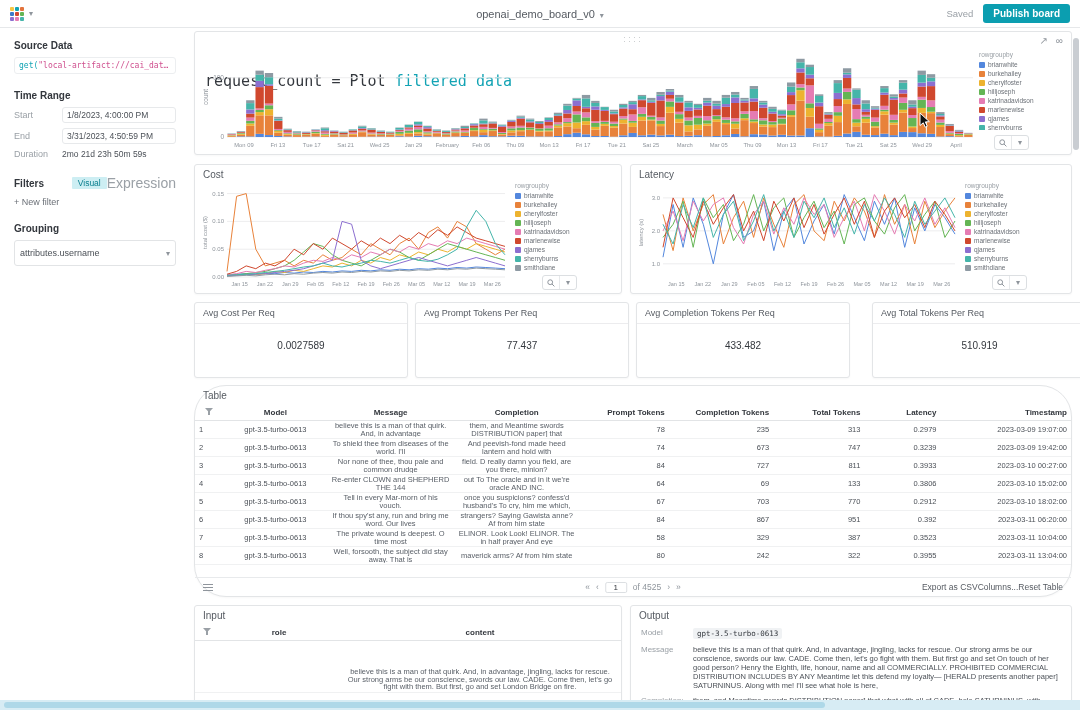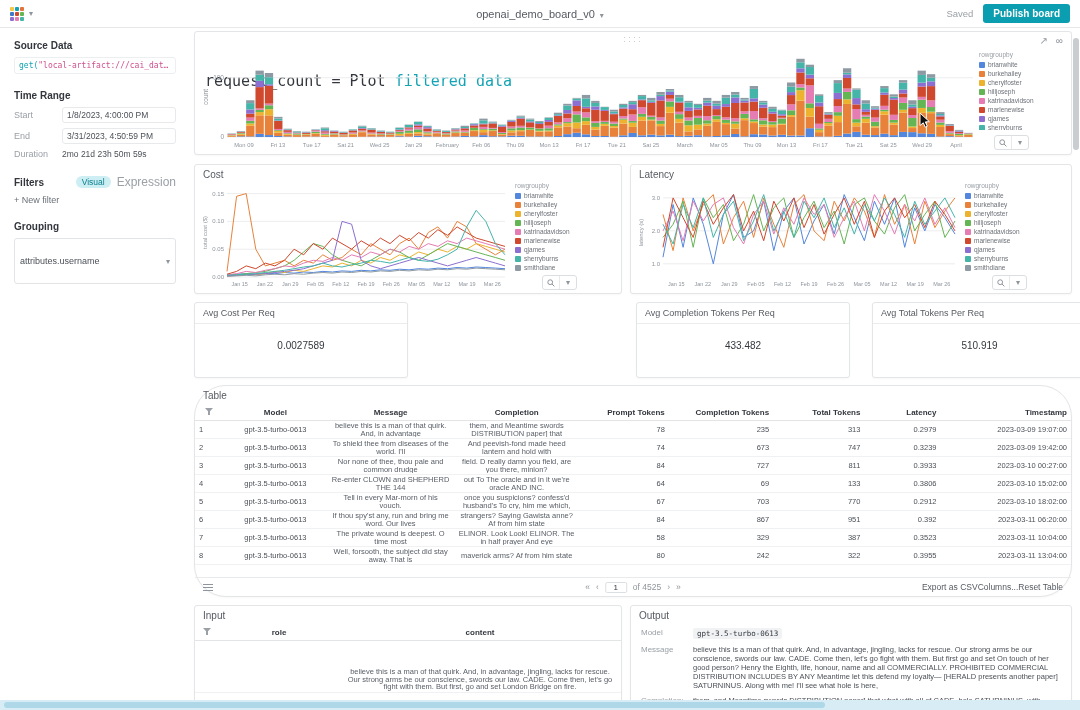--- a/index.html
+++ b/index.html
@@ -20,24 +20,24 @@
   .sidebar{position:absolute;left:0;top:28px;width:190px;bottom:10px;padding:10px 14px;box-sizing:border-box;background:#fff;}
   .side-h{font-size:10px;font-weight:700;color:#33373d;margin:10px 0 6px;}
   .code-line{font-family:"DejaVu Sans Mono",monospace;font-size:8px;white-space:nowrap;overflow:hidden;
              text-overflow:ellipsis;border:1px solid #eceef0;border-radius:3px;padding:3px 4px;}
   .code-fn{color:#12a3b4;} .code-str{color:#cf4f8e;}
   .tr-row{display:flex;align-items:center;margin:5px 0;font-size:9px;}
   .tr-label{width:48px;color:#9aa0a6;}
   .tr-input{border:1px solid #e7e9eb;border-radius:3px;padding:2px 4px;font-size:8.5px;color:#4b5057;flex:1;white-space:nowrap;}
   .tr-plain{font-size:8.5px;color:#4b5057;}
   .filters-head{display:flex;align-items:center;}
-  .pill-visual{background:#cdeef3;color:#0b7f8e;font-size:8.5px;border-radius:6px;padding:1px 6px;margin-left:auto;}
-  .pill-expr{color:#9aa0a6;font-size:12px;margin-left:6px;text-align:center;}
+  .pill-visual{background:#cdeef3;color:#0b7f8e;font-size:8.5px;border-radius:1px;padding:1px 6px;margin-left:auto;}
+  .pill-expr{color:#9aa0a6;font-size:14px;text-align:center;}
   .new-filter{font-size:9px;color:#6b7077;margin:6px 0 2px;cursor:pointer;}
-  .group-select{border:1px solid #e2e4e6;border-radius:3px;padding:17px 5px;font-size:9px;color:#4b5057;
+  .group-select{border:1px solid #e2e4e6;border-radius:3px;padding:7px 5px;font-size:9px;color:#4b5057;
                 display:flex;align-items:center;cursor:pointer;gap:28px;}
   .group-select .caret{margin-left:auto;}
   
   .main{position:absolute;left:190px;top:28px;right:0;bottom:10px;overflow:hidden;background:#fff;}
   .panel{position:absolute;background:#fff;border:1px solid #e3e5e7;border-radius:3px;box-sizing:border-box;
          box-shadow:0 1px 2px rgba(0,0,0,.03);}
   .panel-title{font-size:10px;color:#565b62;padding:4px 8px;}
   .expr-title{font-family:"DejaVu Sans Mono",monospace;font-size:15px;padding:5px 10px;white-space:nowrap;margin-top:35px;}
   .expr-name{color:#33373d;} .expr-op{color:#33373d;} .expr-teal{color:#12a3b4;}
   .drag-dots{position:absolute;left:50%;top:3px;transform:translateX(-50%);color:#c5c8cb;
@@ -1105,20 +1105,24 @@
           </svg>
         </span>
       <span>▾</span>
     </div>
   </div>
 
   <div class="panel" style="left:4px;top:274px;width:214px;height:76px;">
     <div class="stat-head">Avg Cost Per Req</div>
     <div class="stat-value">0.0027589</div>
   </div>
+  <div class="panel" style="left:225px;top:274px;width:214px;height:76px;">
+    <div class="stat-head">Avg Prompt Tokens Per Req</div>
+    <div class="stat-value">77.437</div>
+  </div>
   <div class="panel" style="left:446px;top:274px;width:214px;height:76px;">
     <div class="stat-head">Avg Completion Tokens Per Req</div>
     <div class="stat-value">433.482</div>
   </div>
   <div class="panel" style="left:682px;top:274px;width:215px;height:76px;">
     <div class="stat-head">Avg Total Tokens Per Req</div>
     <div class="stat-value">510.919</div>
   </div>
 
   <div class="panel" style="left:4px;top:357px;width:878px;height:212px;border-radius:32px;">

